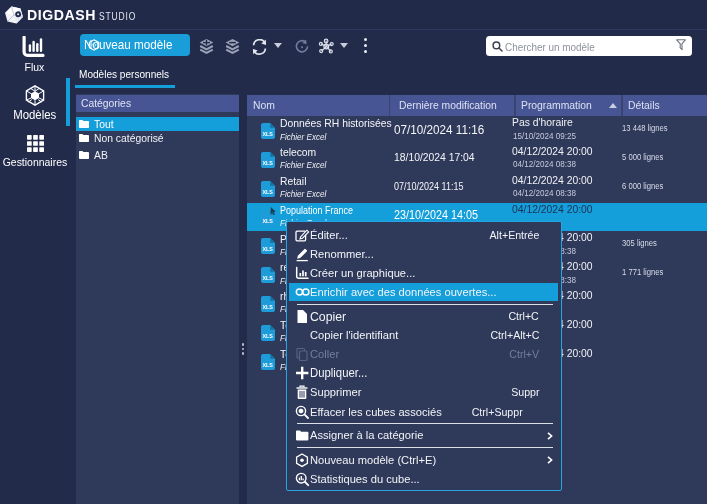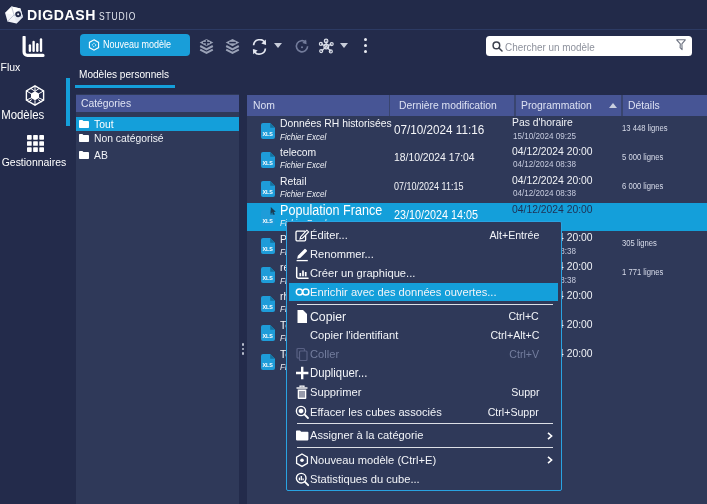--- a/index.html
+++ b/index.html
@@ -1,19 +1,19 @@
 <!DOCTYPE html>
 <html><head><meta charset="utf-8">
 <style>
 html,body{margin:0;padding:0}
 body{width:707px;height:504px;position:relative;overflow:hidden;background:#232b4b;font-family:"Liberation Sans",sans-serif}
 .abs{position:absolute}
 .tx{position:absolute;white-space:nowrap}
 .tx>span{display:inline-block;transform:scaleX(.9);transform-origin:0 50%;white-space:nowrap}
-.txc{position:absolute;white-space:nowrap;}
+.txc{position:absolute;white-space:nowrap;text-align:center}
 .txc>span{display:inline-block;transform:scaleX(.95);transform-origin:50% 50%;white-space:nowrap}
 .mt>span{transform:scaleX(.945)}
 .txr{position:absolute;white-space:nowrap;text-align:right}
 .txr>span{display:inline-block;transform:scaleX(.9);transform-origin:100% 50%;white-space:nowrap}
 </style></head>
 <body>
 
 <div class="abs" style="left:0;top:0;width:707px;height:29px;background:#222a49;border-bottom:1px solid #2c3a63"></div>
 <svg class="abs" style="left:4px;top:4.5px" width="20" height="20" viewBox="0 0 20 20">
   <g transform="rotate(-16 10 10)">
@@ -59,21 +59,21 @@
 </svg>
 <div class="txc" style="left:0;top:156px;width:69px;height:12px;line-height:12px;font-size:11px;color:#fff"><span>Gestionnaires</span></div>
 
 <div class="abs" style="left:66.3px;top:78.4px;width:3.8px;height:48px;background:#149fda"></div>
 
 <div class="abs" style="left:80px;top:34px;width:110px;height:22px;background:#199ed9;border-radius:4px"></div>
 <svg class="abs" style="left:87.5px;top:39px" width="12" height="12" viewBox="0 0 12 12">
   <polygon points="6,.8 10.6,3.4 10.6,8.6 6,11.2 1.4,8.6 1.4,3.4" fill="none" stroke="#fff" stroke-width="1.1"></polygon>
   <circle cx="6" cy="6" r="1.7" fill="none" stroke="#fff" stroke-width="1" stroke-dasharray="1.2 1"></circle>
 </svg>
-<div class="tx" style="left:103px;top:39px;height:12px;line-height:12px;font-size:10px;color:#fff"><span>Nouveau modèle</span></div>
+<div class="tx" style="left:84px;top:39px;height:12px;line-height:12px;font-size:13px;color:#fff"><span>Nouveau modèle</span></div>
 
 <svg class="abs" style="left:199px;top:38.5px" width="15" height="15" viewBox="0 0 15 15">
   <polygon points="7.5,0 14.3,3.6 7.5,7.2 .7,3.6" fill="#9aa2b7"></polygon>
   <line x1="7.5" y1=".8" x2="7.5" y2="6.4" stroke="#232b4b" stroke-width="1.4"></line>
   <line x1="4" y1="3.6" x2="11" y2="3.6" stroke="#232b4b" stroke-width="1.4"></line>
   <path d="M1.2 7 L7.5 10.3 L13.8 7" fill="none" stroke="#9aa2b7" stroke-width="2"></path>
   <path d="M1.2 10.6 L7.5 13.9 L13.8 10.6" fill="none" stroke="#9aa2b7" stroke-width="2"></path>
 </svg>
 <svg class="abs" style="left:224.5px;top:38.5px" width="15" height="15" viewBox="0 0 15 15">
   <polygon points="7.5,0 14.3,3.6 7.5,7.2 .7,3.6" fill="#9aa2b7"></polygon>
@@ -196,21 +196,21 @@
 <div class="tx" style="left:279.5px;top:189.2px;height:10px;line-height:10px;font-size:9px;font-style:italic;color:#edeff4"><span>Fichier Excel</span></div>
 <div class="tx" style="left:394.1px;top:180.2px;height:13px;line-height:13px;font-size:10px;color:#f5f6f9"><span>07/10/2024 11:15</span></div>
 <div class="tx" style="left:512px;top:173.7px;height:13px;line-height:13px;font-size:11.5px;color:#f0f2f6"><span>04/12/2024 20:00</span></div>
 <div class="tx" style="left:512.5px;top:188.2px;height:10px;line-height:10px;font-size:9px;color:#c6cbde"><span>04/12/2024 08:38</span></div>
 <div class="tx" style="left:622px;top:181.7px;height:9px;line-height:9px;font-size:8.5px;color:#d8dcea"><span>6 000 lignes</span></div>
 <svg class="abs" style="left:260.5px;top:209.5px" width="14" height="16" viewBox="0 0 14 16">
       <path d="M2 0 H9.2 L14 4.8 V14 Q14 16 12 16 H2 Q0 16 0 14 V2 Q0 0 2 0 Z" fill="#1e9cd9"></path>
       <path d="M9.2 0 L14 4.8 H9.2 Z" fill="#15729f"></path>
       <text x="6.7" y="12.6" font-family="Liberation Sans,sans-serif" font-size="5.4" font-weight="700" fill="#fff" text-anchor="middle">XLS</text>
     </svg>
-<div class="tx" style="left:279.5px;top:203.7px;height:13px;line-height:13px;font-size:14px;color:#fff"><span>Population France</span></div>
+<div class="tx" style="left:279.5px;top:203.7px;height:13px;line-height:13px;font-size:10px;color:#fff"><span>Population France</span></div>
 <div class="tx" style="left:279.5px;top:218.0px;height:10px;line-height:10px;font-size:9px;font-style:italic;color:#edeff4"><span>Fichier Excel</span></div>
 <div class="tx" style="left:394.1px;top:209.0px;height:13px;line-height:13px;font-size:12px;color:#fff"><span>23/10/2024 14:05</span></div>
 <div class="tx" style="left:512px;top:202.5px;height:13px;line-height:13px;font-size:11.5px;color:#1e3054"><span>04/12/2024 20:00</span></div>
 <svg class="abs" style="left:260.5px;top:238.3px" width="14" height="16" viewBox="0 0 14 16">
       <path d="M2 0 H9.2 L14 4.8 V14 Q14 16 12 16 H2 Q0 16 0 14 V2 Q0 0 2 0 Z" fill="#1e9cd9"></path>
       <path d="M9.2 0 L14 4.8 H9.2 Z" fill="#15729f"></path>
       <text x="6.7" y="12.6" font-family="Liberation Sans,sans-serif" font-size="5.4" font-weight="700" fill="#fff" text-anchor="middle">XLS</text>
     </svg>
 <div class="tx" style="left:279.5px;top:232.5px;height:13px;line-height:13px;font-size:11.5px;color:#f5f6f9"><span>Population 2</span></div>
 <div class="tx" style="left:279.5px;top:246.8px;height:10px;line-height:10px;font-size:9px;font-style:italic;color:#edeff4"><span>Fichier Excel</span></div>
@@ -310,21 +310,21 @@
       <line x1="9" y1="6" x2="9" y2="12.6" stroke="#2e3757" stroke-width="1"></line>
     </svg>
 <div class="tx mt" style="left:310.4px;top:385.5px;height:13px;line-height:13px;font-size:11.8px;color:#f2f4f8"><span>Supprimer</span></div>
 <div class="txr mt" style="left:437px;top:385.5px;width:102px;height:13px;line-height:13px;font-size:11.8px;color:#f2f4f8"><span>Suppr</span></div>
 <svg class="abs" style="left:294.5px;top:404.8px" width="15" height="15" viewBox="0 0 15 15">
       <circle cx="6" cy="6" r="4.6" fill="none" stroke="#fff" stroke-width="1.4"></circle>
       <line x1="9.4" y1="9.4" x2="13" y2="13" stroke="#fff" stroke-width="1.8" stroke-linecap="round"></line>
       <polygon points="6,3.4 8.3,4.7 8.3,7.3 6,8.6 3.7,7.3 3.7,4.7" fill="#fff"></polygon>
     </svg>
 <div class="tx mt" style="left:310.4px;top:405.8px;height:13px;line-height:13px;font-size:11.8px;color:#f2f4f8"><span>Effacer les cubes associés</span></div>
-<div class="txr mt" style="left:437px;top:405.8px;width:102px;height:13px;line-height:13px;font-size:11.8px;color:#f2f4f8"><span>Ctrl+Suppr</span></div>
+<div class="txr mt" style="left:421px;top:405.8px;width:102px;height:13px;line-height:13px;font-size:11.8px;color:#f2f4f8"><span>Ctrl+Suppr</span></div>
 <div class="abs" style="left:296.7px;top:422.5px;width:256.8px;height:1px;background:#dcdfe6"></div>
 <svg class="abs" style="left:294.5px;top:428.1px" width="15" height="15" viewBox="0 0 15 15">
       <path d="M1 3.2 Q1 2.4 1.8 2.4 H5 L6.2 3.8 H12.6 Q13.4 3.8 13.4 4.6 V11.6 Q13.4 12.4 12.6 12.4 H1.8 Q1 12.4 1 11.6 Z" fill="#fff"></path>
     </svg>
 <div class="tx mt" style="left:310.4px;top:429.1px;height:13px;line-height:13px;font-size:11.8px;color:#f2f4f8"><span>Assigner à la catégorie</span></div>
 <svg class="abs" style="left:546.5px;top:431.6px" width="6" height="8" viewBox="0 0 6 8">
       <path d="M1 .8 L4.6 4 L1 7.2" fill="none" stroke="#fff" stroke-width="1.6"></path>
     </svg>
 <div class="abs" style="left:296.7px;top:447.3px;width:256.8px;height:1px;background:#dcdfe6"></div>
 <svg class="abs" style="left:294.5px;top:452.9px" width="15" height="15" viewBox="0 0 15 15">

